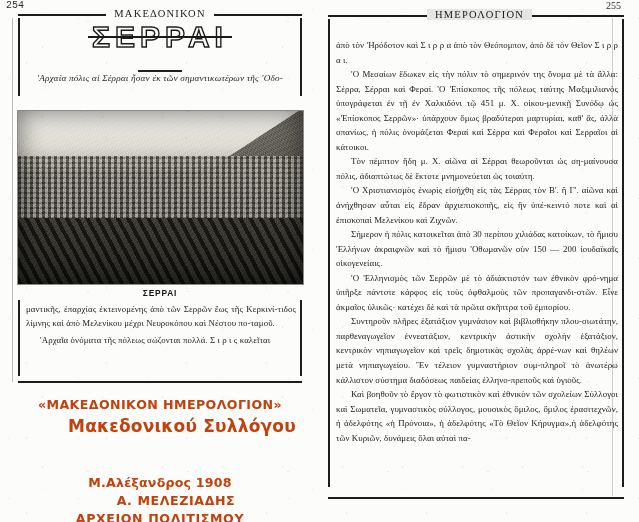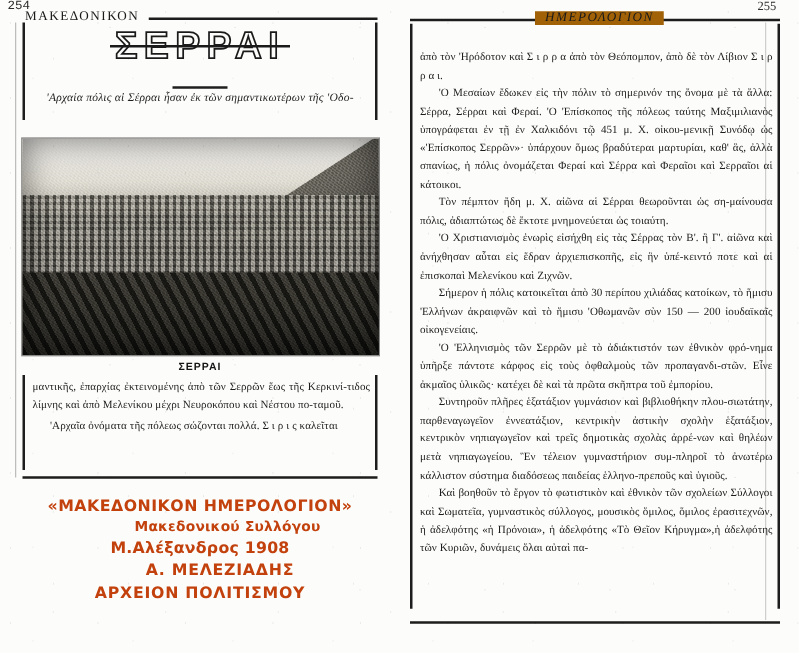--- a/index.html
+++ b/index.html
@@ -22,24 +22,23 @@
     position:absolute;left:6px;top:0px;
     font-size:10px;color:#2c2c2c;letter-spacing:0px;
     font-family:Liberation Mono, monospace;
     transform:scaleY(1.0);
   }
   .rule-top{
     position:absolute;left:18px;top:14px;width:284px;height:2px;
     background:linear-gradient(to right,#1c1c1c,#1c1c1c);
   }
   .runhead{
-    position:absolute;top:8px;left:0;width:320px;text-align:left;
+    position:absolute;top:8px;left:0;width:320px;text-align:center;
     font-size:10.5px;letter-spacing:1.2px;color:#1a1a1a;
     font-family:"Liberation Serif",serif;
-    padding-left:12px;
   }
   .runhead span{background:#fcfcfa;padding:0 8px;}
 
   .title-box{
     position:absolute;left:18px;top:18px;width:284px;height:78px;
     border-left:2px solid #1d1d1d;border-right:2px solid #1d1d1d;
     box-sizing:border-box;
   }
   .bigtitle{
     position:absolute;left:0;top:20px;width:320px;text-align:center;
@@ -145,22 +144,22 @@
     position:absolute;left:18px;top:381px;width:284px;height:2px;background:#1d1d1d;
   }
 
   
   .credit{
     position:absolute;left:0;top:396px;width:320px;text-align:center;
     font-family:"DejaVu Sans",sans-serif;
     font-weight:700;color:#c2410c;
   }
   .credit .l1{font-size:12.6px;letter-spacing:.4px;line-height:1.42;}
-  .credit .l2{font-size:11px;letter-spacing:.2px;line-height:1.42;padding-left:44px;}
-  .credit .l3{font-size:12.6px;letter-spacing:.2px;line-height:1.42;}
+  .credit .l2{font-size:17px;letter-spacing:.2px;line-height:1.42;padding-left:44px;}
+  .credit .l3{font-size:12.6px;letter-spacing:.2px;line-height:1.42;margin-top:36px;}
   .credit .l4{font-size:12.6px;letter-spacing:.6px;line-height:1.42;margin-left:32px;}
   .credit .l5{font-size:12.6px;letter-spacing:.6px;line-height:1.42;}
 
   
   .page-right{
     position:absolute;left:320px;top:0;width:319px;height:522px;
     background:#fcfcfa;
   }
   .page-right .pg-num{
     position:absolute;right:18px;top:0px;
@@ -168,21 +167,21 @@
     font-family:"Liberation Serif",serif;
   }
   .rule-top-r{
     position:absolute;left:8px;top:15px;width:296px;height:2px;background:#1c1c1c;
   }
   .runhead-r{
     position:absolute;top:9px;left:0;width:319px;text-align:center;
     font-size:10.5px;letter-spacing:1.2px;color:#1a1a1a;
     font-family:"Liberation Serif",serif;
   }
-  .runhead-r span{background:#a16207;padding:0 8px;font-style:italic;}
+  .runhead-r span{background:#e5e5e5;padding:0 8px;}
 
   .col-box{
     position:absolute;left:8px;top:19px;width:296px;height:468px;
     border-left:2px solid #1d1d1d;border-right:2px solid #1d1d1d;
     box-sizing:border-box;
   }
   .col-text{
     position:absolute;left:16px;top:38px;width:282px;
     font-size:8.85px;line-height:1.645;color:#1b1b1b;
     text-align:justify;letter-spacing:.05px;
@@ -262,21 +261,21 @@
   <div class="page-right">
 
     <div class="pg-num">255</div>
 
     <div class="rule-top-r"></div>
     <div class="runhead-r"><span>ΗΜΕΡΟΛΟΓΙΟΝ</span></div>
 
     <div class="col-box"></div>
 
     <div class="col-text">
-      <p>ἀπὸ τὸν 'Ηρόδοτον καὶ Σ ι ρ ρ α ἀπὸ τὸν Θεόπομπον,  ἀπὸ δὲ τὸν Λίβιον Σ ι ρ ρ α ι.</p>
+      <p>ἀπὸ τὸν 'Ηρόδοτον καὶ Σ ι ρ ρ α ἀπὸ τὸν Θεόπομπον,  ἀπὸ δὲ τὸν Θεῖον Σ ι ρ ρ α ι.</p>
       <p class="ind">'Ο Μεσαίων ἔδωκεν εἰς τὴν πόλιν τὸ σημερινόν της ὄνομα μὲ τὰ ἄλλα: Σέρρα, Σέρραι  καὶ Φεραί. 'Ο 'Επίσκοπος τῆς πόλεως ταύτης Μαξιμιλιανὸς ὑπογράφεται ἐν τῇ ἐν Χαλκιδόνι τῷ 451 μ. Χ. οἰκου-μενικῇ Συνόδῳ ὡς «'Επίσκοπος Σερρῶν»· ὑπάρχουν ὅμως βραδύτεραι μαρτυρίαι,  καθ' ἃς,  ἀλλὰ σπανίως, ἡ πόλις ὀνομάζεται  Φεραί  καὶ Σέρρα καὶ Φεραῖοι καὶ Σερραῖοι αἱ κάτοικοι.</p>
       <p class="ind">Τὸν πέμπτον  ἤδη  μ. Χ.  αἰῶνα  αἱ  Σέρραι  θεωροῦνται  ὡς ση-μαίνουσα πόλις,  ἀδιαπτώτως δὲ ἔκτοτε μνημονεύεται  ὡς τοιαύτη.</p>
       <p class="ind">'Ο Χριστιανισμὸς ἐνωρὶς εἰσήχθη εἰς τὰς Σέρρας τὸν  Β'. ἢ Γ'. αἰῶνα  καὶ ἀνήχθησαν αὗται εἰς ἕδραν ἀρχιεπισκοπῆς, εἰς ἣν ὑπέ-κειντό ποτε καὶ  αἱ ἐπισκοπαὶ Μελενίκου καὶ Ζιχνῶν.</p>
       <p class="ind">Σήμερον ἡ πόλις κατοικεῖται ἀπὸ 30 περίπου χιλιάδας κατοίκων, τὸ ἥμισυ 'Ελλήνων ἀκραιφνῶν καὶ τὸ ἥμισυ 'Οθωμανῶν σὺν 150 — 200 ἰουδαϊκαῖς οἰκογενείαις.</p>
       <p class="ind">'Ο 'Ελληνισμὸς τῶν Σερρῶν μὲ τὸ ἀδιάκτιστόν των ἐθνικὸν φρό-νημα ὑπῆρξε πάντοτε κάρφος εἰς τοὺς ὀφθαλμοὺς  τῶν προπαγανδι-στῶν. Εἶνε ἀκμαῖος ὑλικῶς· κατέχει  δὲ καὶ τὰ πρῶτα σκῆπτρα τοῦ ἐμπορίου.</p>
       <p class="ind">Συντηροῦν πλῆρες ἑξατάξιον  γυμνάσιον  καὶ βιβλιοθήκην πλου-σιωτάτην,  παρθεναγωγεῖον ἐννεατάξιον,  κεντρικὴν ἀστικὴν σχολὴν ἑξατάξιον, κεντρικὸν νηπιαγωγεῖον καὶ τρεῖς δημοτικὰς σχολὰς ἀρρέ-νων καὶ θηλέων μετὰ νηπιαγωγείου. Ἓν τέλειον γυμναστήριον συμ-πληροῖ τὸ  ἀνωτέρω κάλλιστον σύστημα διαδόσεως  παιδείας ἑλληνο-πρεποῦς καὶ ὑγιοῦς.</p>
       <p class="ind">Καὶ βοηθοῦν τὸ ἔργον τὸ φωτιστικὸν  καὶ ἐθνικὸν τῶν σχολείων Σύλλογοι καὶ Σωματεῖα,  γυμναστικὸς σύλλογος,  μουσικὸς ὅμιλος, ὅμιλος ἐρασιτεχνῶν,  ἡ ἀδελφότης «ἡ Πρόνοια», ἡ ἀδελφότης  «Τὸ Θεῖον Κήρυγμα»,ἡ ἀδελφότης τῶν Κυριῶν, δυνάμεις ὅλαι αὐταὶ πα-</p>
     </div>
 
     <div class="rule-bot-right"></div>

